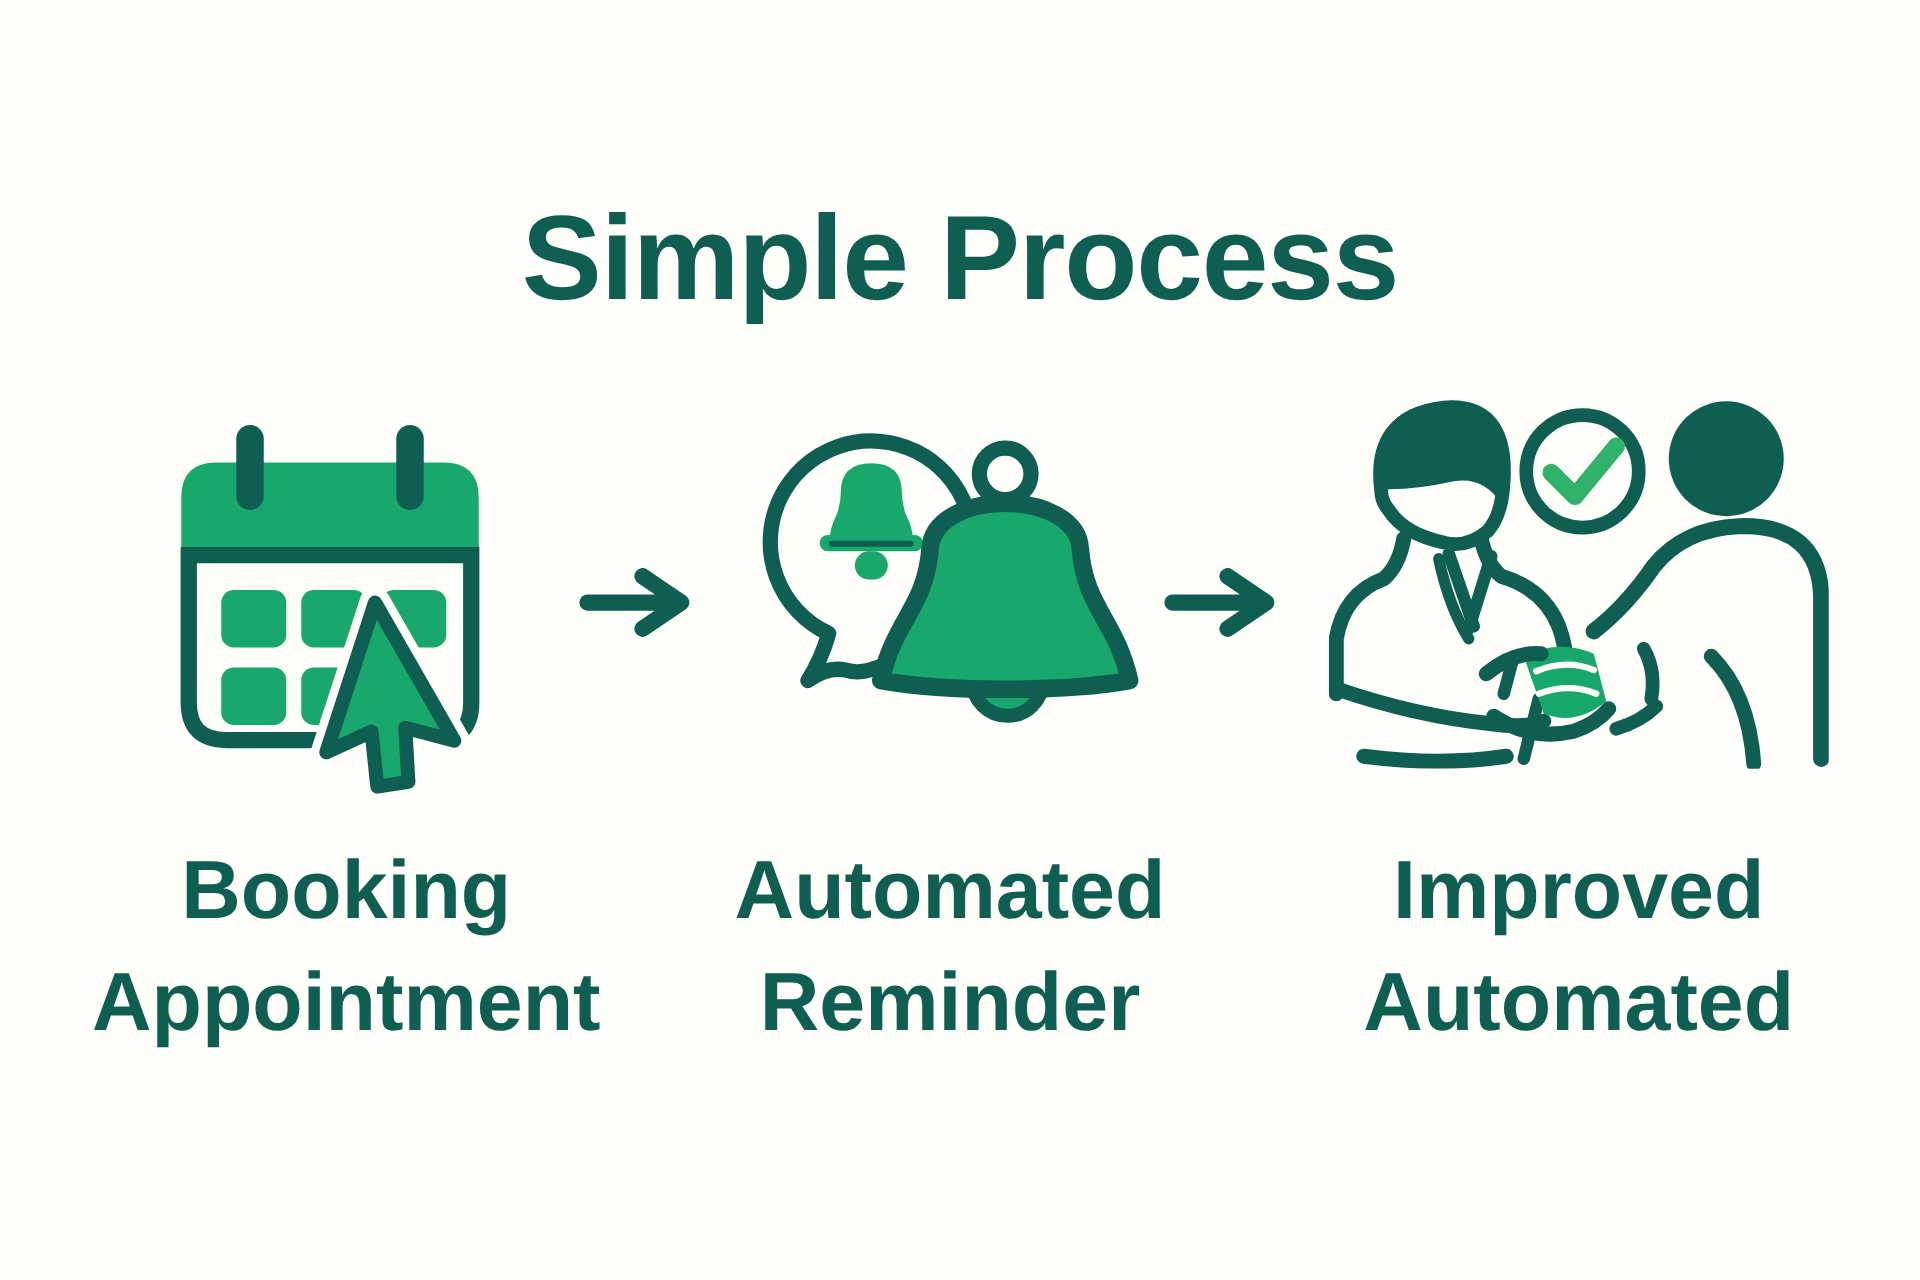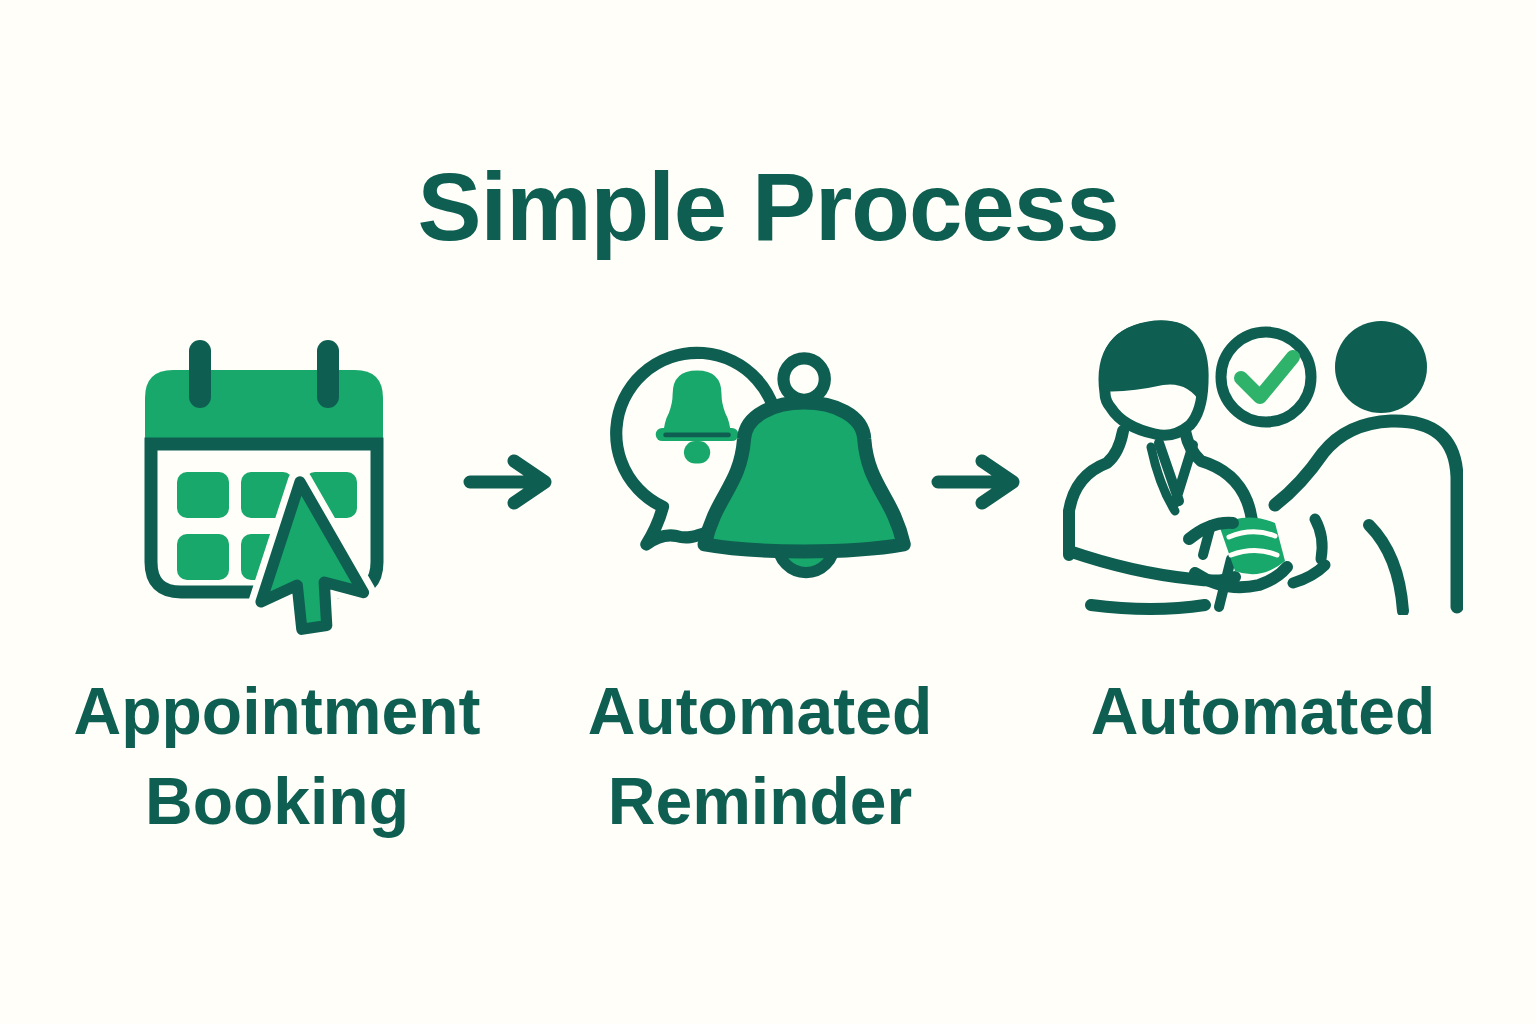--- a/index.html
+++ b/index.html
@@ -62,22 +62,22 @@
         <rect class="fd" x="52" y="30" width="22" height="68" rx="11"></rect>
         <rect class="fd" x="180" y="30" width="22" height="68" rx="11"></rect>
       </g>
       <g transform="translate(163,172) rotate(18) scale(2.25)">
         <path class="fb sb rnd" stroke-width="11" d="M0,0 L0,56 L13,44 L21,62 L31,57 L24,39 L42,38 Z"></path>
         <path class="fg sd rnd" stroke-width="5" d="M0,0 L0,56 L13,44 L21,62 L31,57 L24,39 L42,38 Z"></path>
       </g>
     </svg>
   </div>
   <div class="step-label">
+    <span>Booking</span>
     <span>Appointment</span>
-    <span>Booking</span>
   </div>
 </div>
 
 <svg class="arrow arrow-1" viewBox="0 0 100 60">
   <path class="fn sd rnd" stroke-width="13" d="M 8,30 H 72 M 52,9 L 83,30 L 52,51"></path>
 </svg>
 
 <div class="step step-2">
   <div class="icon-wrap">
     <svg class="bell-svg" width="310" height="245" viewBox="0 0 330 260">
@@ -135,15 +135,16 @@
       <g>
         <path class="fg" d="M 156,210 Q 184,196 212,208 L 222,246 Q 198,266 172,256 Z"></path>
         <path class="fn sb rnd" stroke-width="5" d="M 166,222 Q 190,212 212,221 M 168,240 Q 192,231 214,240"></path>
         <path class="fn sd rnd" stroke-width="12" d="M 126,224 Q 148,206 170,208"></path>
         <path class="fn sd rnd" stroke-width="12" d="M 132,258 Q 162,278 196,270 Q 214,264 224,252"></path>
         <path class="fn sd rnd" stroke-width="10" d="M 148,210 L 140,240"></path>
       </g>
     </svg>
   </div>
   <div class="step-label">
+    <span>Improved</span>
     <span>Automated</span>
   </div>
 </div>
 
 </body></html>

